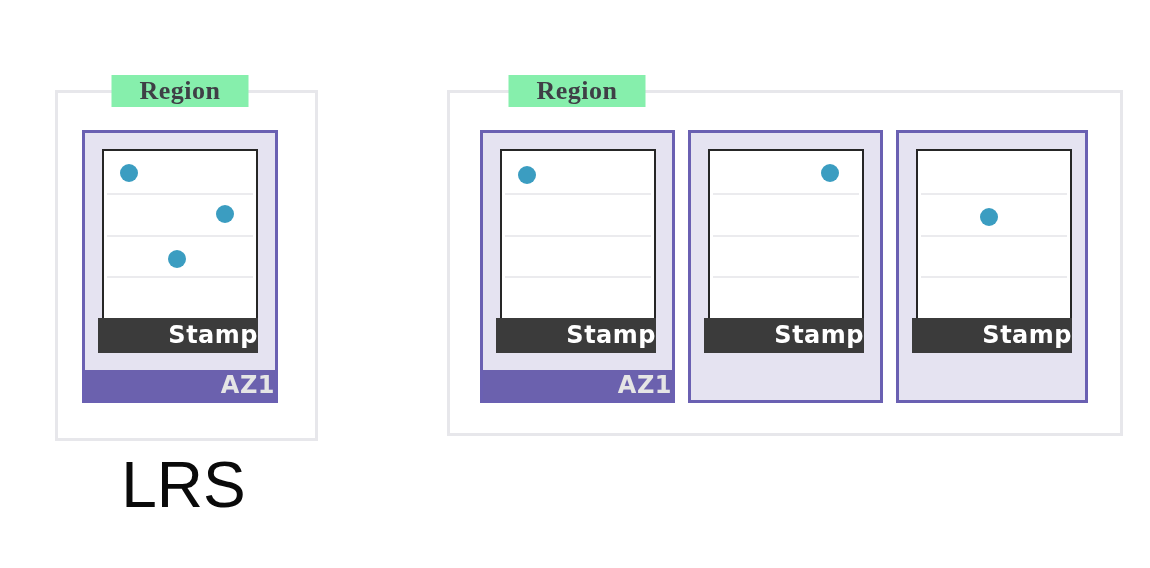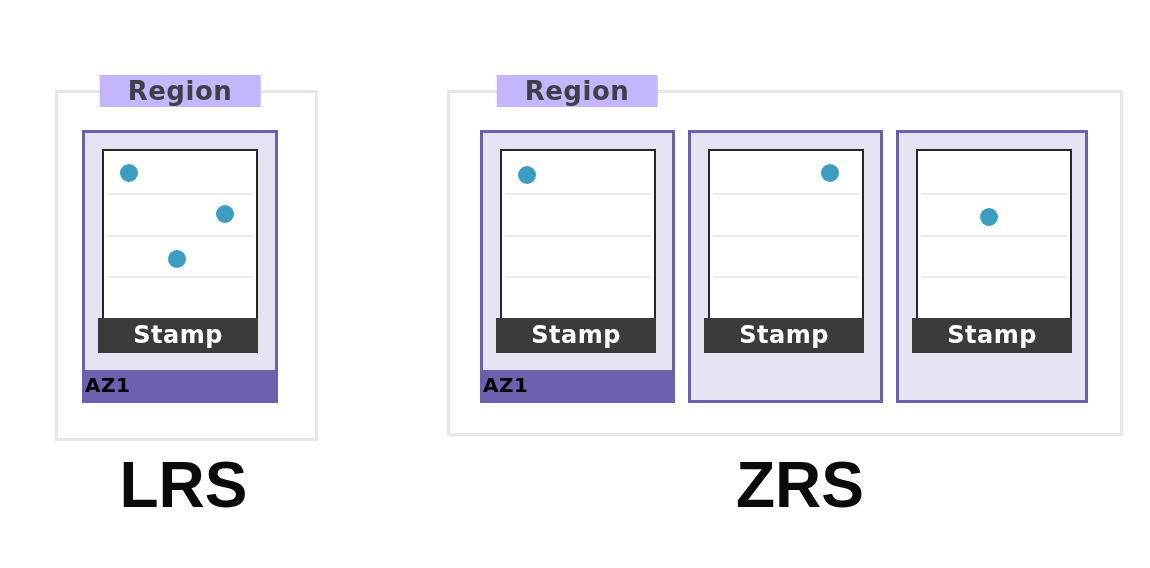--- a/index.html
+++ b/index.html
@@ -22,28 +22,29 @@
     border: 3px solid var(--region-border, #e7e7eb);
     background: #ffffff;
   }
   #lrs-region { left: 55px; top: 90px; width: 257px; height: 345px; }
   #zrs-region { left: 447px; top: 90px; width: 670px; height: 340px; }
 
   .region-label {
     position: absolute;
     top: -18px;
     transform: translateX(-50%);
-    background: #c4b5fd;
+    background: #86efac;
     padding: 0 28px;
     font-size: 26px;
     font-weight: 700;
     line-height: 32px;
     letter-spacing: 0.5px;
     color: var(--region-label-text, #3f3f46);
     white-space: nowrap;
+    font-family: Liberation Serif, serif;
   }
   #lrs-region .region-label { left: 122px; }
   #zrs-region .region-label { left: 127px; }
 
   
   .az-card {
     position: absolute;
     top: 37px;
     width: 196px;
     height: 273px;
@@ -97,47 +98,47 @@
     position: absolute;
     left: -6px;
     right: -2px;
     bottom: -2px;
     height: 35px;
     background: var(--stamp-banner, #3b3b3b);
     color: #ffffff;
     font-size: 24px;
     font-weight: 700;
     line-height: 35px;
-    text-align: center;
+    text-align: right;
     letter-spacing: 0.5px;
   }
 
   .az-banner {
     position: absolute;
     left: 0;
     right: 0;
     bottom: 0;
     height: 30px;
     background: var(--az-banner, #6b61ae);
-    color: #000000;
-    font-size: 20px;
+    color: #e5e5e5;
+    font-size: 24px;
     font-weight: 700;
     line-height: 30px;
-    text-align: left;
+    text-align: right;
     letter-spacing: 0.5px;
   }
 
   
   .caption {
     position: absolute;
     top: 445px;
     text-align: center;
     font-family: "Liberation Sans", sans-serif;
     font-size: 64px;
-    font-weight: 700;
+    font-weight: 400;
     line-height: 80px;
     color: var(--caption-text, #0a0a0a);
   }
   #lrs-caption { left: 55px; width: 257px; }
   #zrs-caption { left: 465px; width: 670px; }
 </style>
 </head>
 <body>
 
 <div id="canvas">
@@ -195,15 +196,14 @@
         <div class="stamp-list">
           <div class="stamp-line l1"></div>
           <div class="stamp-line l2"></div>
           <div class="stamp-line l3"></div>
         <div class="dot" style="left: 62px; top: 57px;"></div>
           </div>
         <div class="stamp-banner">Stamp</div>
       </div>
     </div>
   </div>
-  <div class="caption" id="zrs-caption">ZRS</div>
 
 </div>
 
 </body></html>

